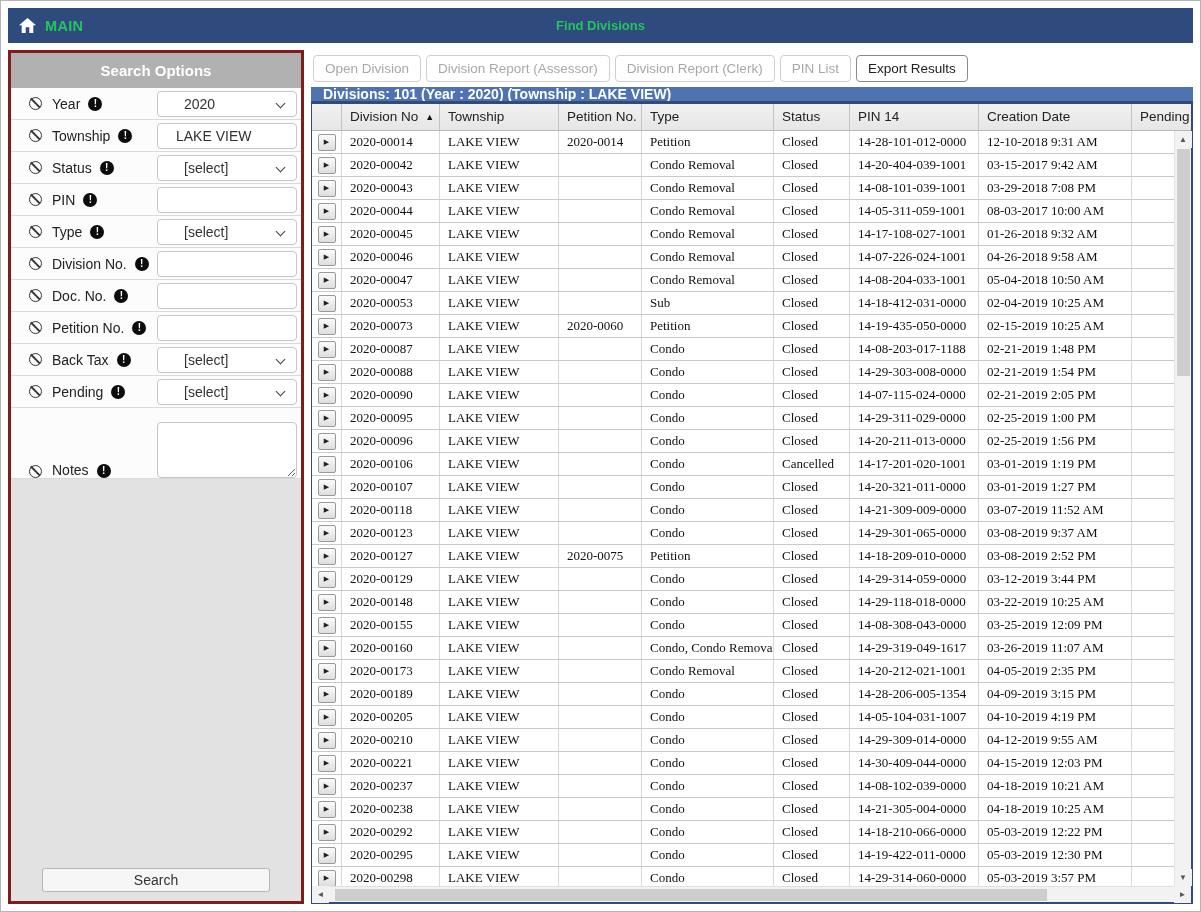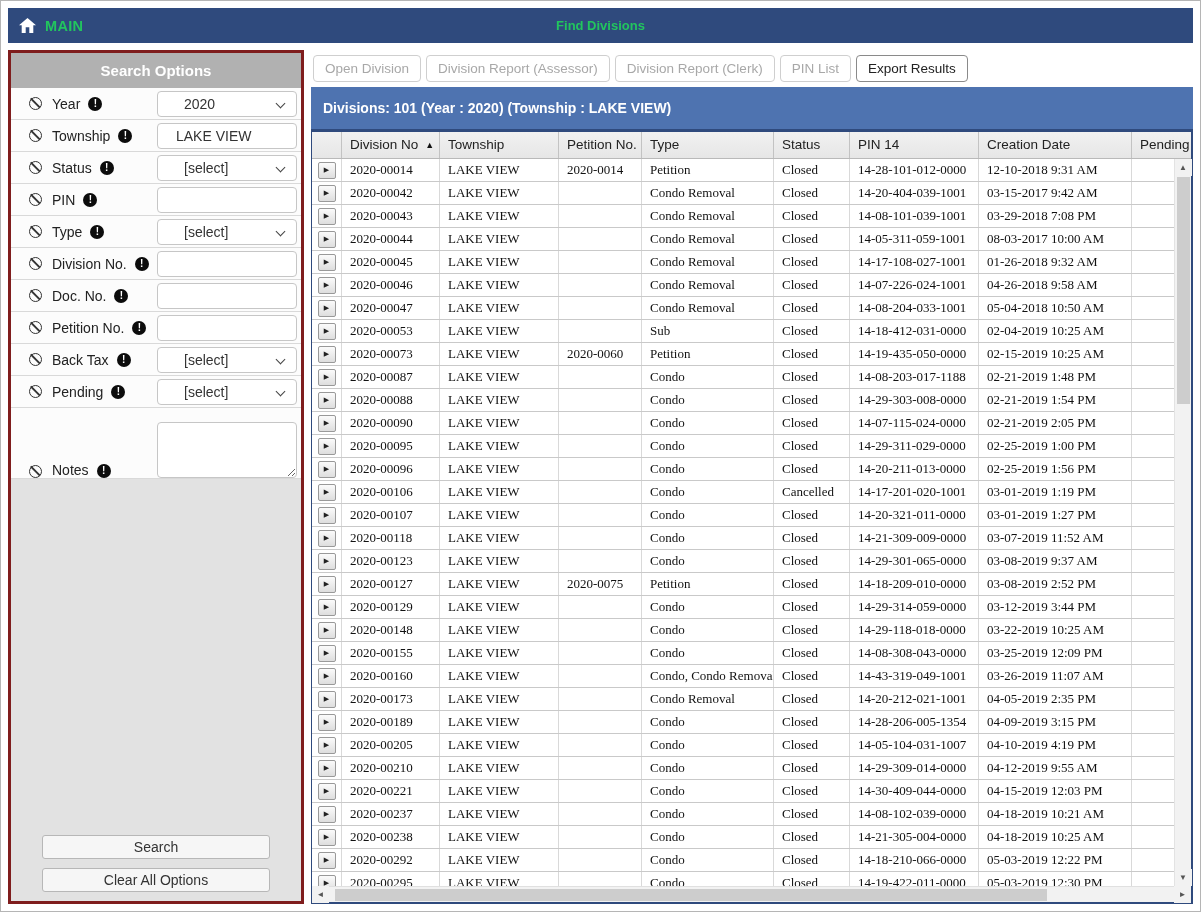--- a/index.html
+++ b/index.html
@@ -50,21 +50,21 @@
   .sidebar-buttons{flex:none;background:#e2e2e2;padding:0 31px 9px;display:flex;flex-direction:column;gap:9px;}
   .side-btn{height:24px;background:#f6f6f6;border:1px solid #b7b7b7;border-radius:3px;font-size:14px;
             color:#333;cursor:pointer;}
 
   
   .main{flex:1;min-width:0;display:flex;flex-direction:column;}
   .toolbar{height:37px;flex:none;display:flex;align-items:center;gap:5px;padding:0 2px;background:#fff;}
   .tb-btn{height:27px;padding:0 11px;border-radius:4px;background:#fff;border:1px solid #cfcfcf;
           font-size:13.5px;color:#a8a8a8;}
   .tb-btn.enabled{border-color:#8a8a8a;color:#222;}
-  .results-bar{height:42px;flex:none;background:var(--blue);color:#fff;font-weight:bold;font-size:14px;
+  .results-bar{height:14px;flex:none;background:var(--blue);color:#fff;font-weight:bold;font-size:14px;
                display:flex;align-items:center;padding-left:12px;white-space:nowrap;overflow:hidden;}
 
   
   .grid{flex:1;min-height:0;display:flex;flex-direction:column;
         border:1px solid var(--navy);border-top-width:3px;border-right-width:2px;border-bottom-width:2px;justify-content:center;}
   .grid-header{height:27px;flex:none;display:flex;background:linear-gradient(#f1f1f1,#e6e6e6);
                border-bottom:1px solid #b9b9b9;}
   .hc{border-right:1px solid #c3c3c3;padding-left:8px;font-size:13.5px;color:#222;line-height:26px;
       white-space:nowrap;overflow:hidden;display:flex;align-items:center;gap:7px;}
   .hc:last-child{border-right:none;}
@@ -201,21 +201,20 @@
           <div class="field-row notes">
             <span class="no-entry"></span>
             <span class="flabel">Notes</span>
             <span class="info">!</span>
             <textarea class="ctl notes-area" style=""></textarea>
           </div>
         </div>
       <div class="sidebar-filler"></div>
       <div class="sidebar-buttons">
         <button class="side-btn">Search</button>
-        <button class="side-btn">Clear All Options</button>
       </div>
     </div>
 
     <div class="main">
       <div class="toolbar">
           <button class="tb-btn">Open Division</button>
           <button class="tb-btn">Division Report (Assessor)</button>
           <button class="tb-btn">Division Report (Clerk)</button>
           <button class="tb-btn">PIN List</button>
           <button class="tb-btn enabled">Export Results</button>
@@ -543,21 +542,21 @@
               </div>
               <div class="trow">
                 <div class="cell c0 expand-cell">
                   <button class="expand-btn">▶</button>
                 </div>
                 <div class="cell c1">2020-00160</div>
                 <div class="cell c2">LAKE VIEW</div>
                 <div class="cell c3"></div>
                 <div class="cell c4">Condo, Condo Removal</div>
                 <div class="cell c5">Closed</div>
-                <div class="cell c6">14-43-319-049-1001</div>
+                <div class="cell c6">14-29-319-049-1617</div>
                 <div class="cell c7">03-26-2019 11:07 AM</div>
                 <div class="cell c8"></div>
               </div>
               <div class="trow">
                 <div class="cell c0 expand-cell">
                   <button class="expand-btn">▶</button>
                 </div>
                 <div class="cell c1">2020-00173</div>
                 <div class="cell c2">LAKE VIEW</div>
                 <div class="cell c3"></div>

